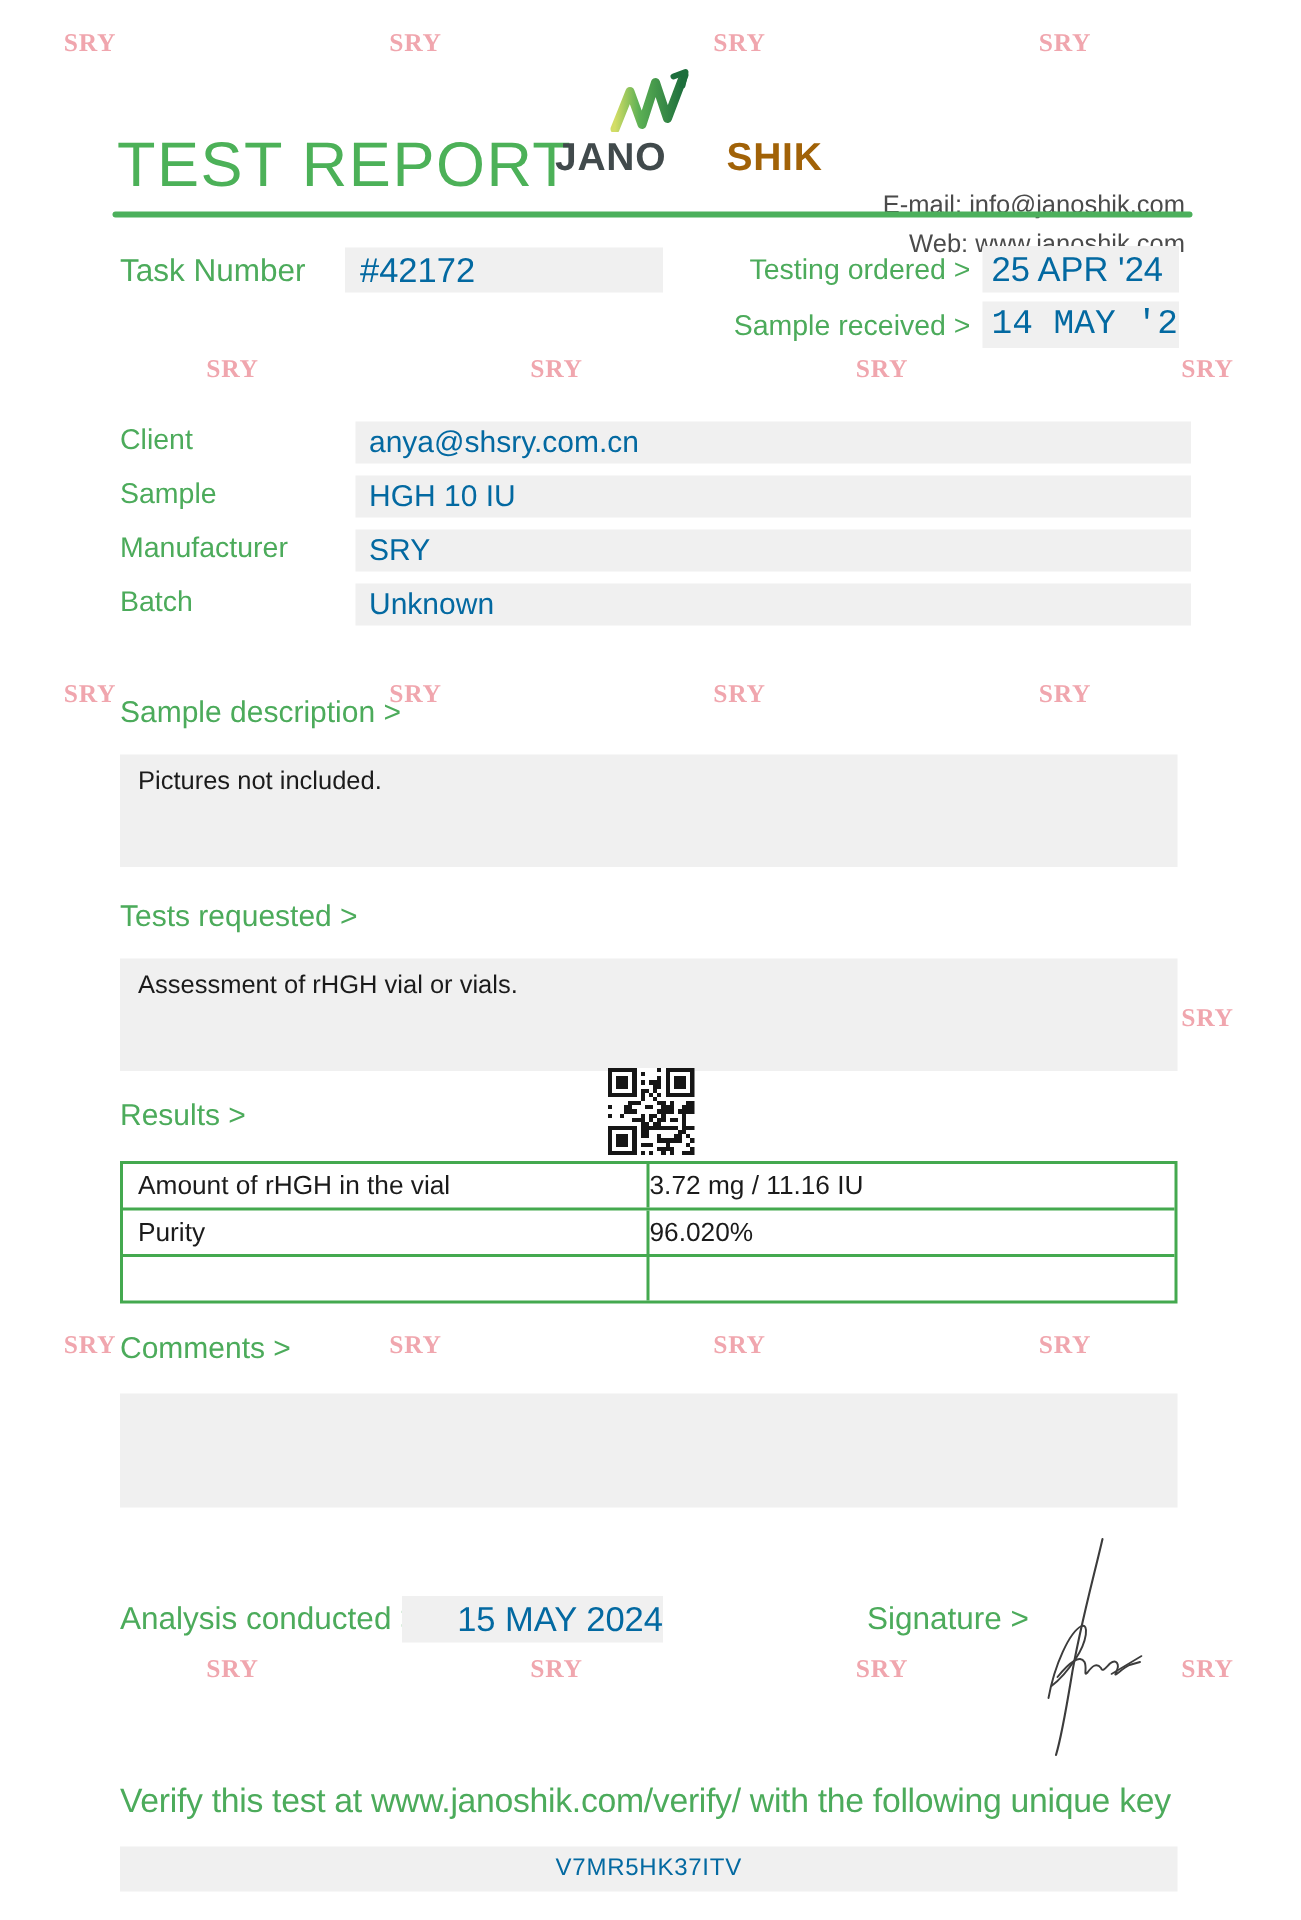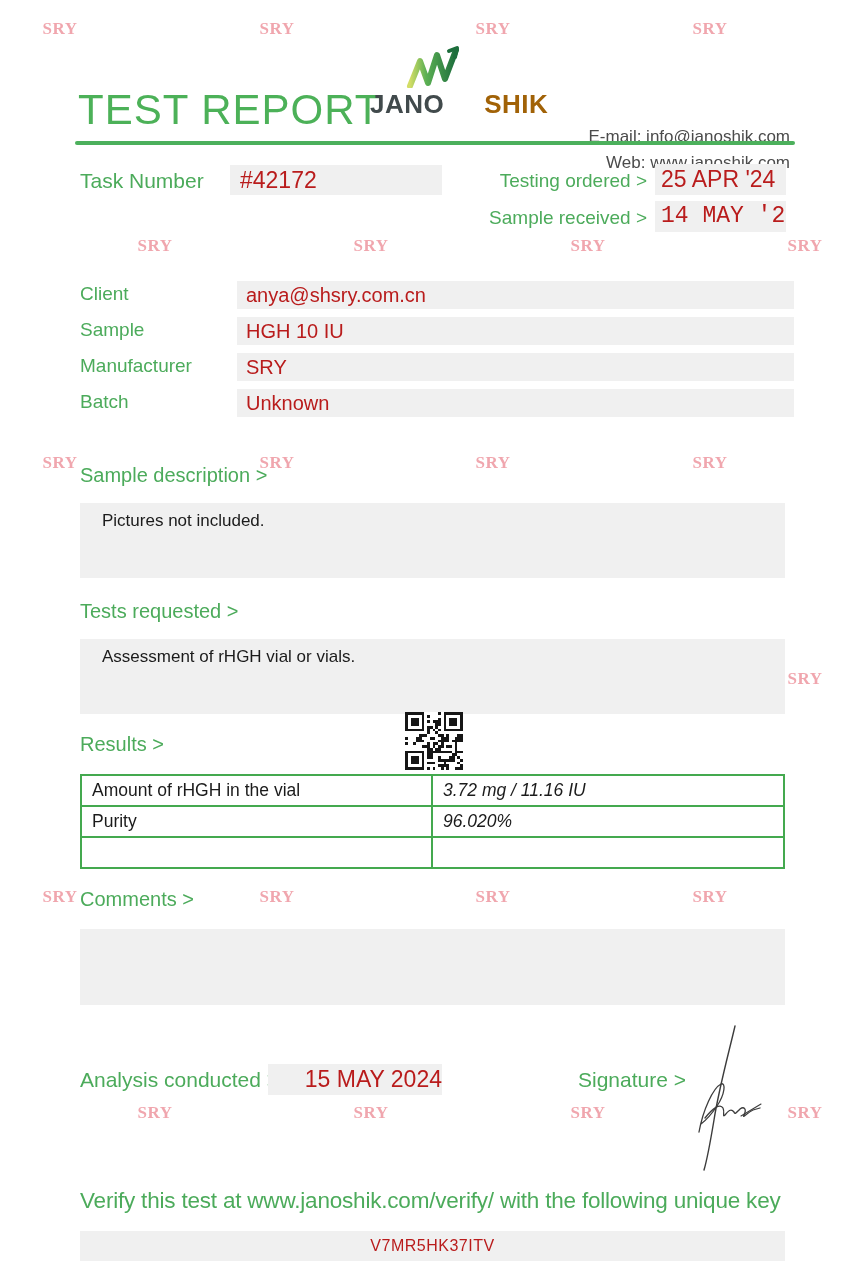--- a/index.html
+++ b/index.html
@@ -16,46 +16,46 @@
   .logo{position:absolute;left:370px;top:44px;width:130px;text-align:center;}
   .logo .mark{display:block;margin:0 auto 1px auto;}
   .wordmark{font-size:26px;font-weight:bold;letter-spacing:.5px;white-space:nowrap;}
   .wordmark .jano{color:#414a4c;}
   .wordmark .shik{color:#a16207;margin-left:40px;}
   .contact{position:absolute;right:77px;top:76px;text-align:right;font-size:17px;color:#4b4b4b;line-height:1.55;margin-top:48px;}
   .hr-green{position:absolute;left:75px;top:141px;width:720px;height:4px;background:#4cb05c;border-radius:2px;}
 
   
   .glabel{position:absolute;color:#4cab5b;white-space:nowrap;}
-  .field{position:absolute;background:#f0f0f0;color:#b91c1c;white-space:nowrap;overflow:hidden;}
+  .field{position:absolute;background:#f0f0f0;color:#0369a1;white-space:nowrap;overflow:hidden;}
 
   
   .task-label{left:80px;top:169px;font-size:21px;}
   .task-field{left:230px;top:165px;width:202px;height:30px;line-height:30px;font-size:23px;padding-left:10px;}
   .ordered-label{left:455px;top:170px;width:192px;text-align:right;font-size:19px;}
   .ordered-field{left:655px;top:164px;width:125px;height:31px;line-height:31px;font-size:23px;padding-left:6px;}
   .received-label{left:455px;top:207px;width:192px;text-align:right;font-size:19px;}
   .received-field{left:655px;top:201px;width:125px;height:31px;line-height:31px;font-size:23px;padding-left:6px;font-family:Liberation Mono, monospace;}
 
   
   .info-label{left:80px;font-size:19px;}
   .info-field{left:237px;width:548px;height:28px;line-height:28px;font-size:20px;padding-left:9px;}
 
   
   .sec-label{font-size:20px;}
   .box{position:absolute;left:80px;width:705px;background:#f0f0f0;font-size:17px;color:#1b1b1b;
-       padding:8px 22px;box-sizing:border-box;}
+       padding:8px 12px;box-sizing:border-box;}
 
   
   .rtable{position:absolute;left:80px;top:774px;width:705px;border:2px solid #44a94f;box-sizing:border-box;background:#fff;}
   .rtable .trow{display:flex;border-top:2px solid #44a94f;}
   .rtable .trow:first-child{border-top:none;}
   .rtable .tname{width:351px;border-right:2px solid #44a94f;padding-left:10px;line-height:29px;height:29px;
                  font-size:17.5px;box-sizing:border-box;}
-  .rtable .tval{flex:1;padding-left:10px;line-height:29px;height:29px;font-size:17.5px;font-style:italic;}
+  .rtable .tval{flex:1;padding-left:0;line-height:29px;height:29px;font-size:17.5px;}
 
   
   .analysis-label{left:80px;top:1068px;font-size:21px;}
   .analysis-field{left:268px;top:1064px;width:168px;height:31px;line-height:31px;font-size:23px;padding-left:6px;text-align:right;}
   .signature-label{left:578px;top:1068px;font-size:21px;}
   .signature-svg{position:absolute;left:683px;top:1022px;}
   .verify-line{position:absolute;left:80px;top:1188px;width:712px;font-size:22.5px;color:#4cab5b;
                letter-spacing:-.2px;white-space:nowrap;}
   .key-field{left:80px;top:1231px;width:705px;height:30px;line-height:30px;font-size:16px;
              text-align:center;letter-spacing:.5px;padding-left:0;}

